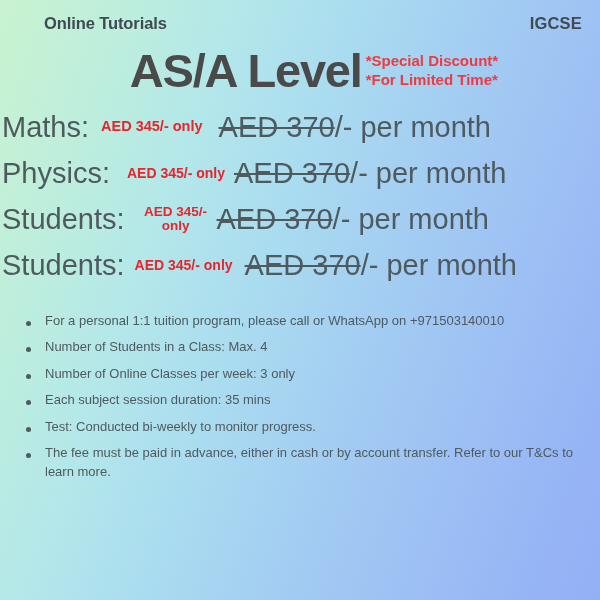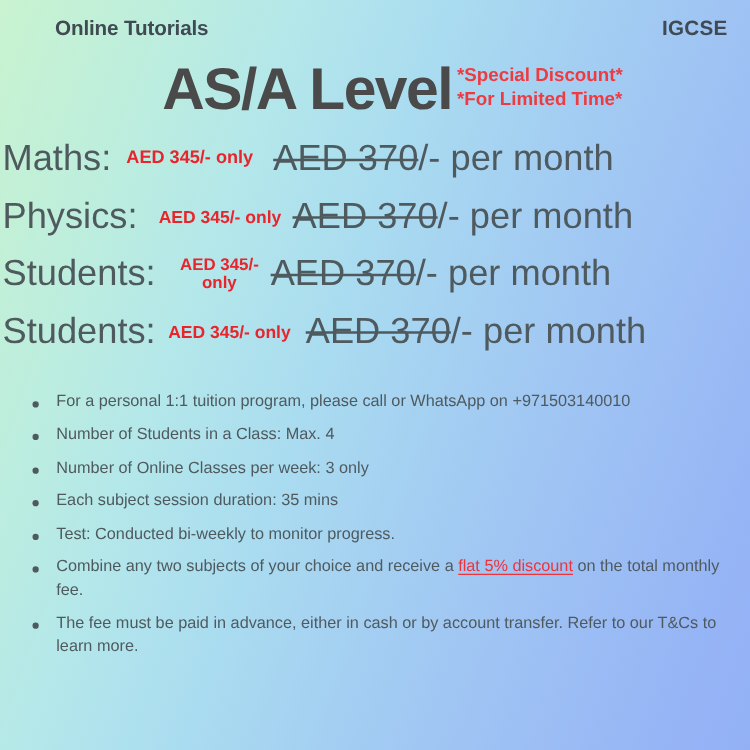--- a/index.html
+++ b/index.html
@@ -223,17 +223,16 @@
     </div>
 
   </div>
 
   <div class="notes">
     <div class="note">For a personal 1:1 tuition program, please call or WhatsApp on +971503140010</div>
     <div class="note">Number of Students in a Class: Max. 4</div>
     <div class="note">Number of Online Classes per week: 3 only</div>
     <div class="note">Each subject session duration: 35 mins</div>
     <div class="note">Test: Conducted bi-weekly to monitor progress.</div>
-    <div class="note"><span>Combine any two subjects of your choice and receive a </span><span class="hl">flat 5% discount</span><span> on the total monthly fee.</span></div>
     <div class="note">The fee must be paid in advance, either in cash or by account transfer. Refer to our T&amp;Cs to learn more.</div>
   </div>
 
 </div>
 
 </body></html>

